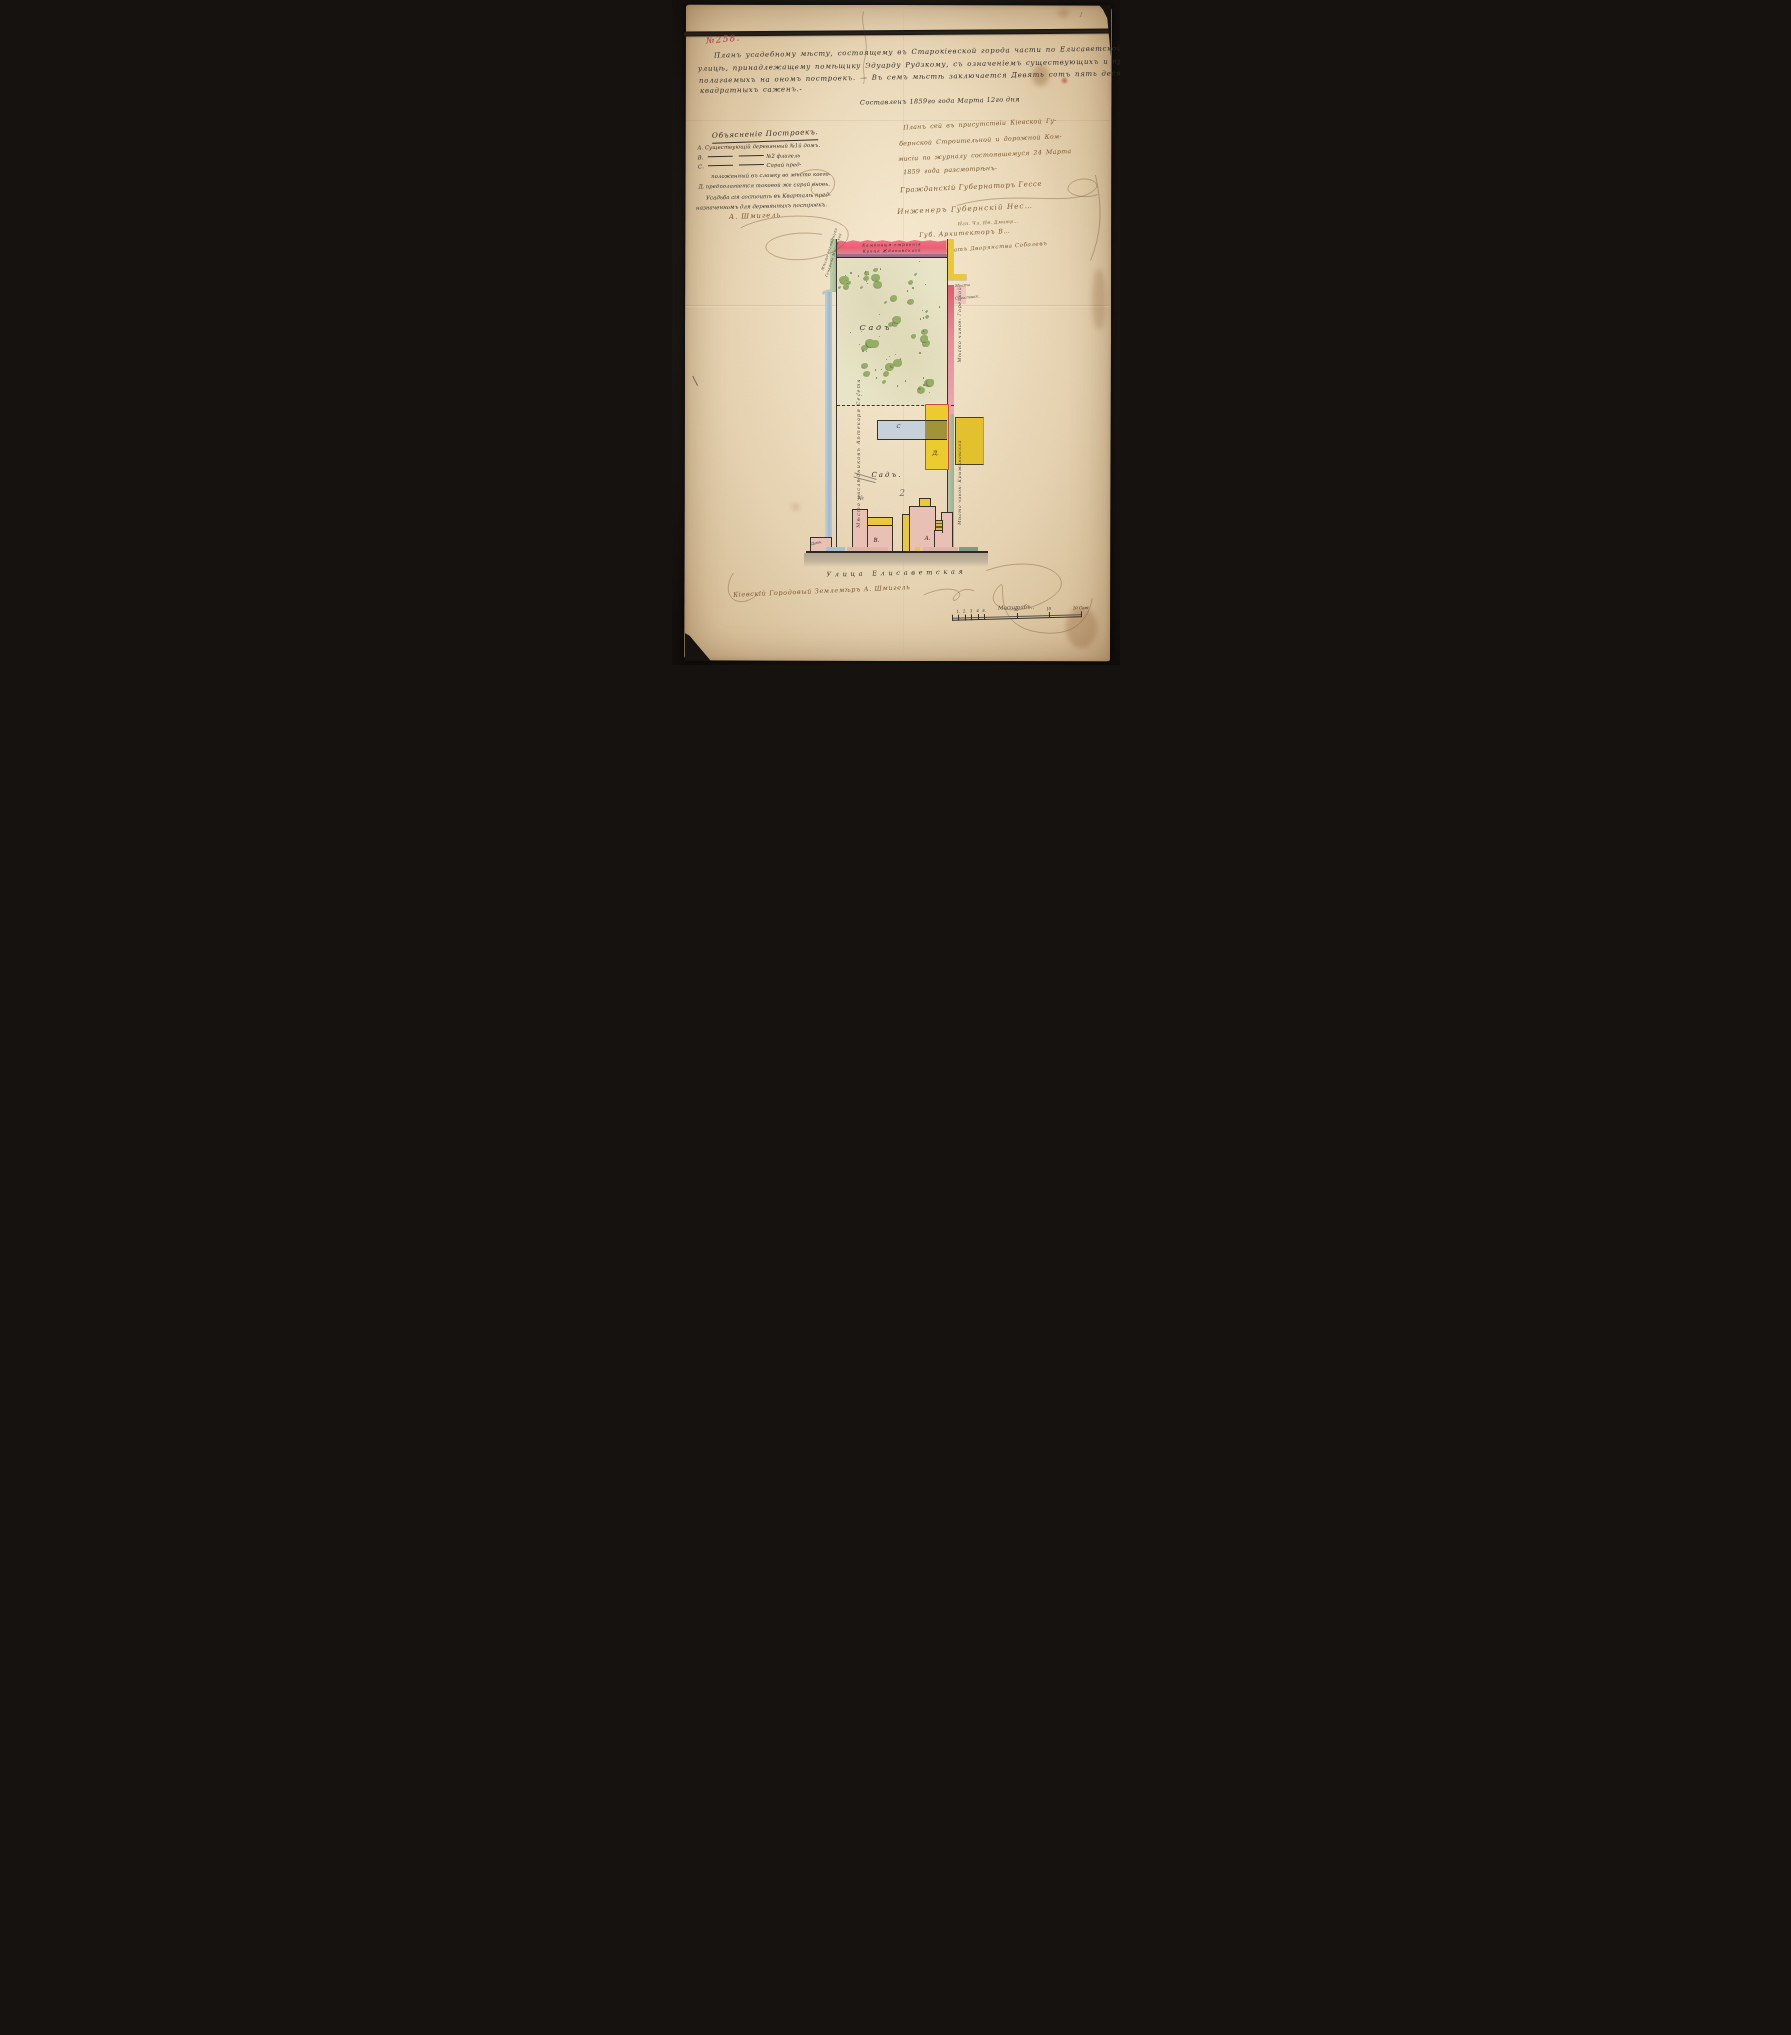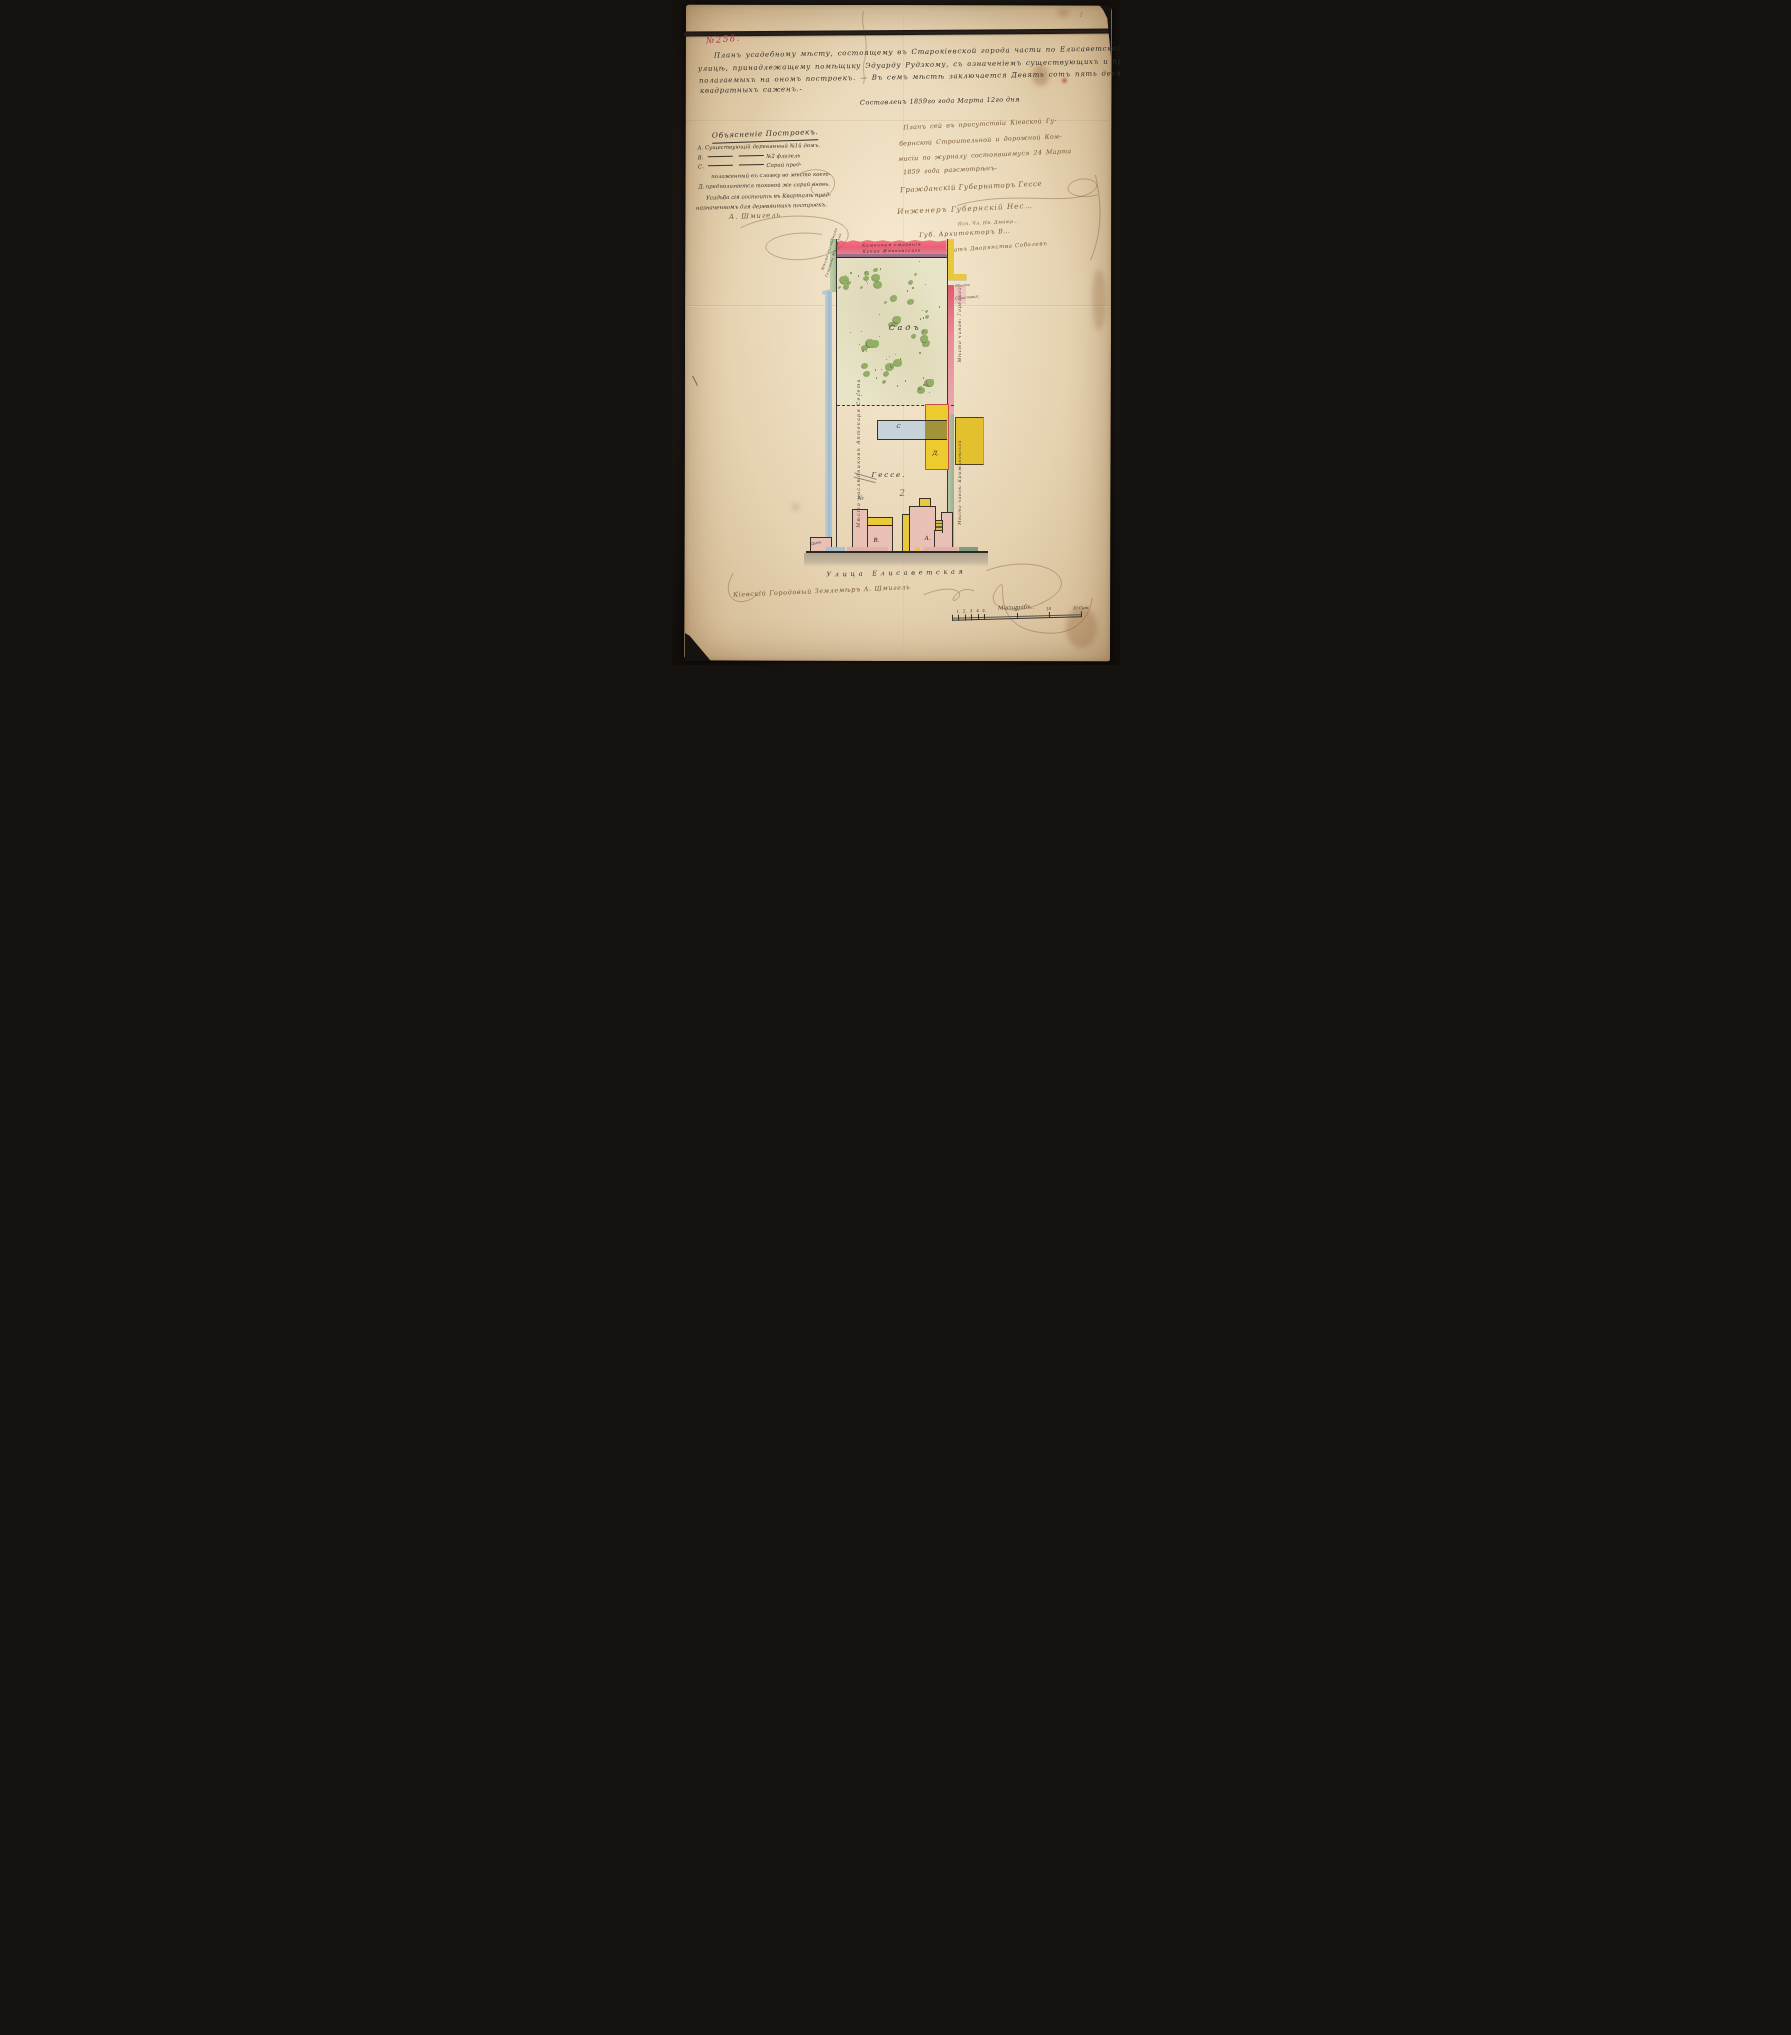--- a/index.html
+++ b/index.html
@@ -251,31 +251,31 @@
       <div class="tree-dot" style="left: 19px; top: 135px; width: 1.4px; height: 1.4px;"></div>
       <div class="tree-dot" style="left: 10px; top: 25px; width: 1.1px; height: 1.1px;"></div>
       <div class="tree-dot" style="left: 42px; top: 78px; width: 0.8px; height: 0.8px;"></div>
       <div class="tree-dot" style="left: 44px; top: 111px; width: 1.4px; height: 1.4px;"></div>
       <div class="tree-dot" style="left: 60px; top: 127px; width: 1.9px; height: 1.9px;"></div>
       <div class="tree-dot" style="left: 31px; top: 16px; width: 1.1px; height: 1.1px;"></div>
       <div class="tree-dot" style="left: 24px; top: 137px; width: 0.9px; height: 0.9px;"></div>
       <div class="tree-dot" style="left: 13.3px; top: 13.7px; width: 1.9px; height: 1.9px;"></div>
       <div class="tree-dot" style="left: 85px; top: 52px; width: 1.1px; height: 1.1px;"></div>
     </div>
-  <div class="abs hw" id="garden-label" style="left:203px;top:322px;width:61px;text-align:center;font-style:italic;">Садъ</div>
+  <div class="abs hw" id="garden-label" style="left:188px;top:322px;width:61px;font-style:italic;">Садъ</div>
   <div class="abs" id="dashed-line"></div>
 
   <div class="abs" id="bldg-d"></div>
   <div class="abs" id="bldg-c"></div>
   <div class="abs" id="bldg-cd-overlap"></div>
   <div class="abs hw bldg-label" style="left:225px;top:423px;font-size:5.3px;">С</div>
   <div class="abs hw bldg-label" style="left:261px;top:450px;font-size:5.7px;">Д.</div>
 
   <div class="abs hw" id="courtyard-crossed" style="left:184px;top:471px;transform:rotate(-6deg);">№</div>
-  <div class="abs hw" id="courtyard-label" style="left:200px;top:471px;">Гессе.</div>
+  <div class="abs hw" id="courtyard-label" style="left:200px;top:471px;">Садъ.</div>
   <div class="abs hw" id="courtyard-number" style="left:228px;top:488px;">2</div>
 
   <div class="abs pink" style="left:138px;top:537px;width:20.4px;height:14.7px;"></div>
   <div class="abs hw" style="left:139px;top:541px;font-size:3.5px;transform:rotate(-10deg);color:#2c2823;">Дамъ.</div>
 
   <div class="abs pink" style="left:180px;top:509px;width:14.7px;height:42px;"></div>
   <div class="abs yellow-part" style="left:195px;top:517px;width:24px;height:7.7px;"></div>
   <div class="abs pink" style="left:195px;top:525px;width:24px;height:26.5px;border-top-color:#23211c;"></div>
   <div class="abs hw bldg-label" style="left:202px;top:537px;font-size:5.7px;">В.</div>
 

